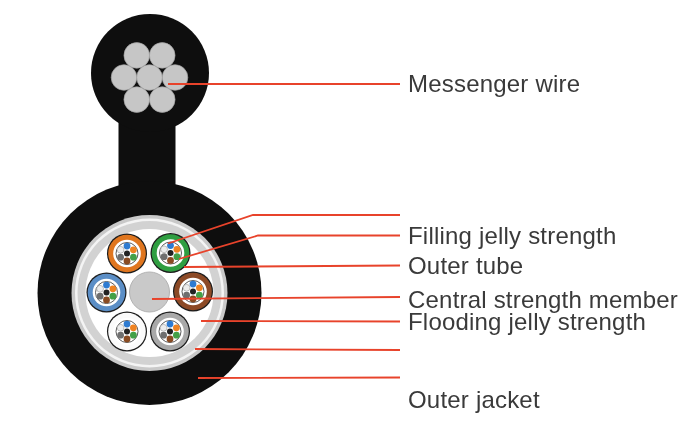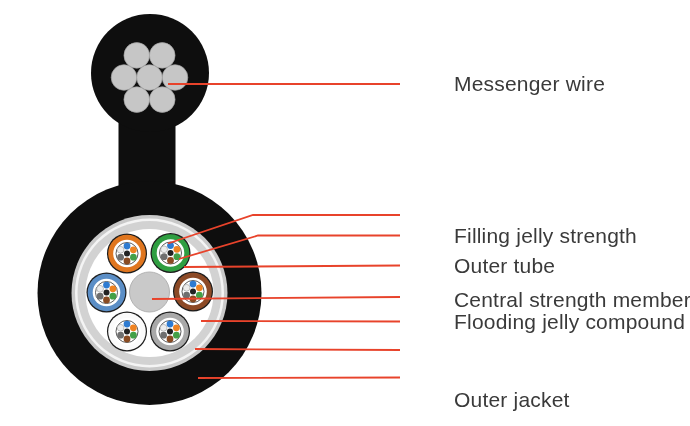--- a/index.html
+++ b/index.html
@@ -9,25 +9,24 @@
     background:#ffffff;
     overflow:hidden;
     font-family:"Liberation Sans", sans-serif;
   }
   #diagram-svg{position:absolute;left:0;top:0;}
   .label{
     position:absolute;
     left:408px;
     height:26px;
     line-height:26px;
-    font-size:21px;
+    font-size:24px;
     color:var(--label_text,#3a3a3a);
     white-space:nowrap;
     letter-spacing:0.2px;
-    margin-left:46px;
   }
   .leader{
     fill:none;
     stroke:var(--leader,#e8432b);
     stroke-width:1.8;
   }
 </style>
 </head>
 <body>
 
@@ -119,15 +118,15 @@
       <polyline class="leader" points="201,321 400,321.5"></polyline>
       <polyline class="leader" points="195,349 400,350"></polyline>
       <polyline class="leader" points="198,378 400,377.5"></polyline>
     </g>
   </svg>
 
   <div class="label" style="top:71px">Messenger wire</div>
   <div class="label" style="top:223px">Filling jelly strength</div>
   <div class="label" style="top:252.5px">Outer tube</div>
   <div class="label" style="top:287px">Central strength member</div>
-  <div class="label" style="top:309px">Flooding jelly compound</div>
+  <div class="label" style="top:309px">Flooding jelly strength</div>
   <div class="label" style="top:387px">Outer jacket</div>
 </div>
 
 </body></html>

